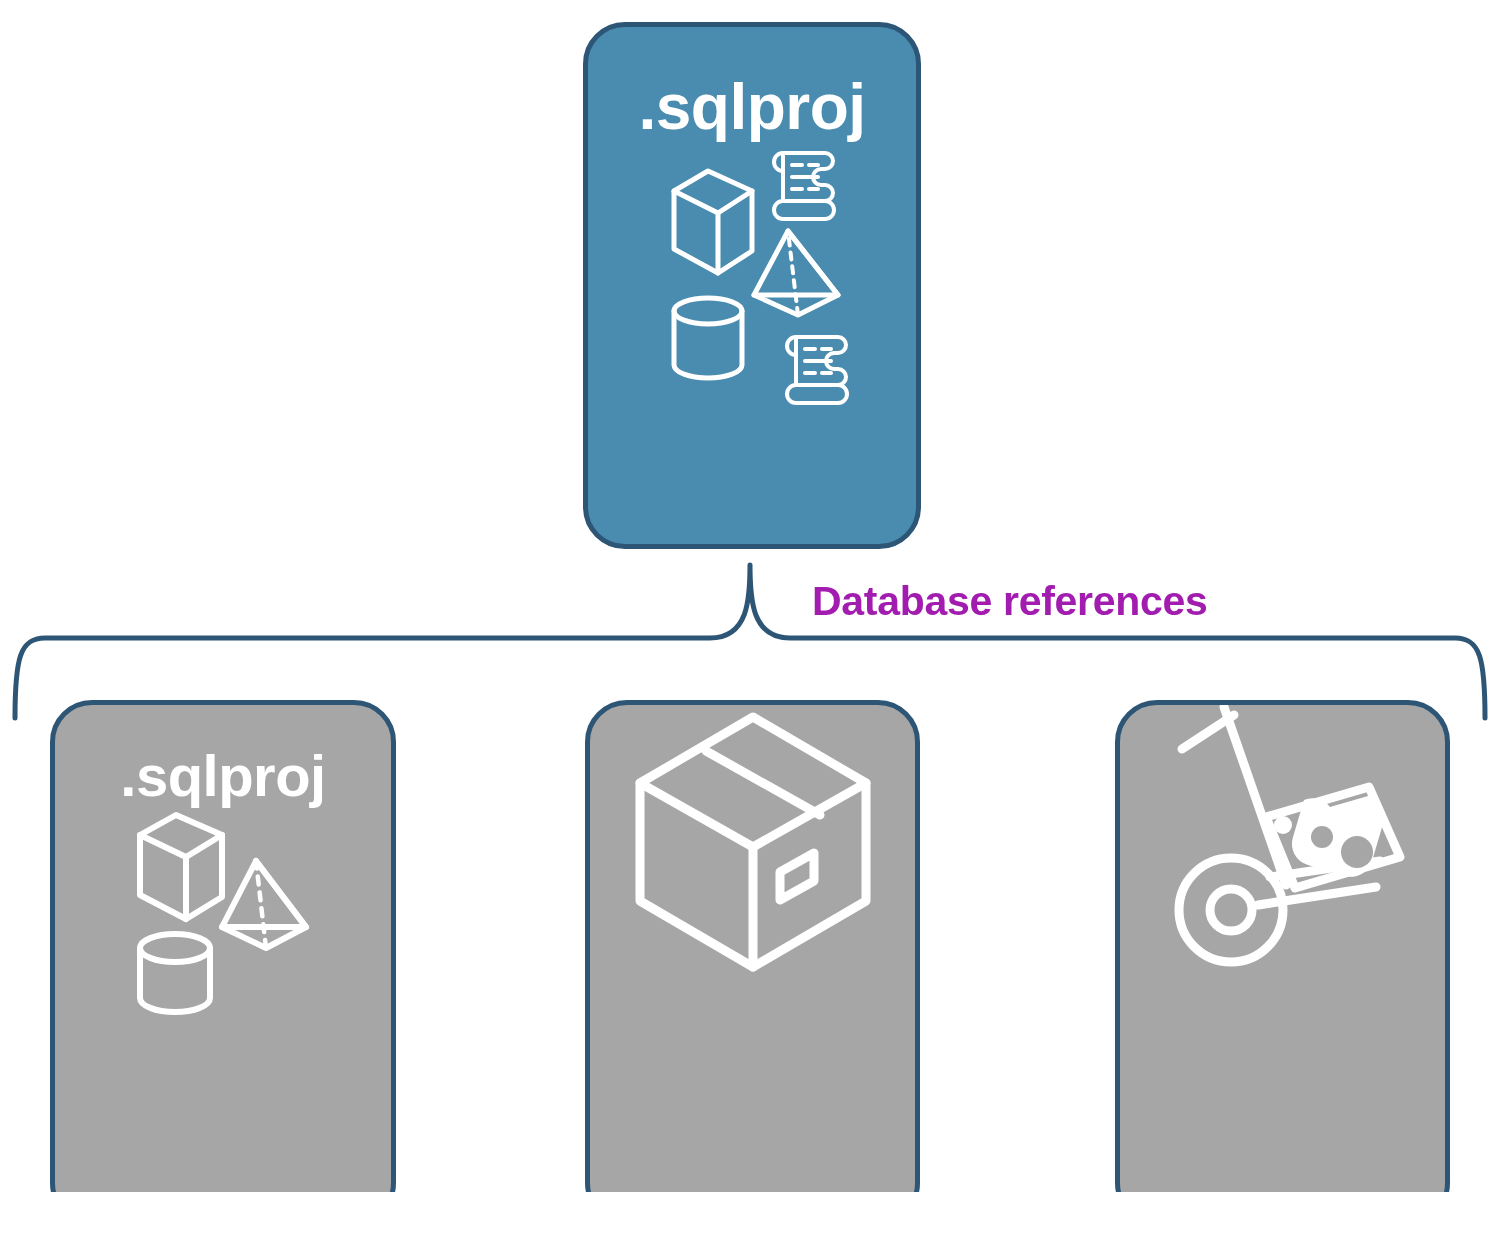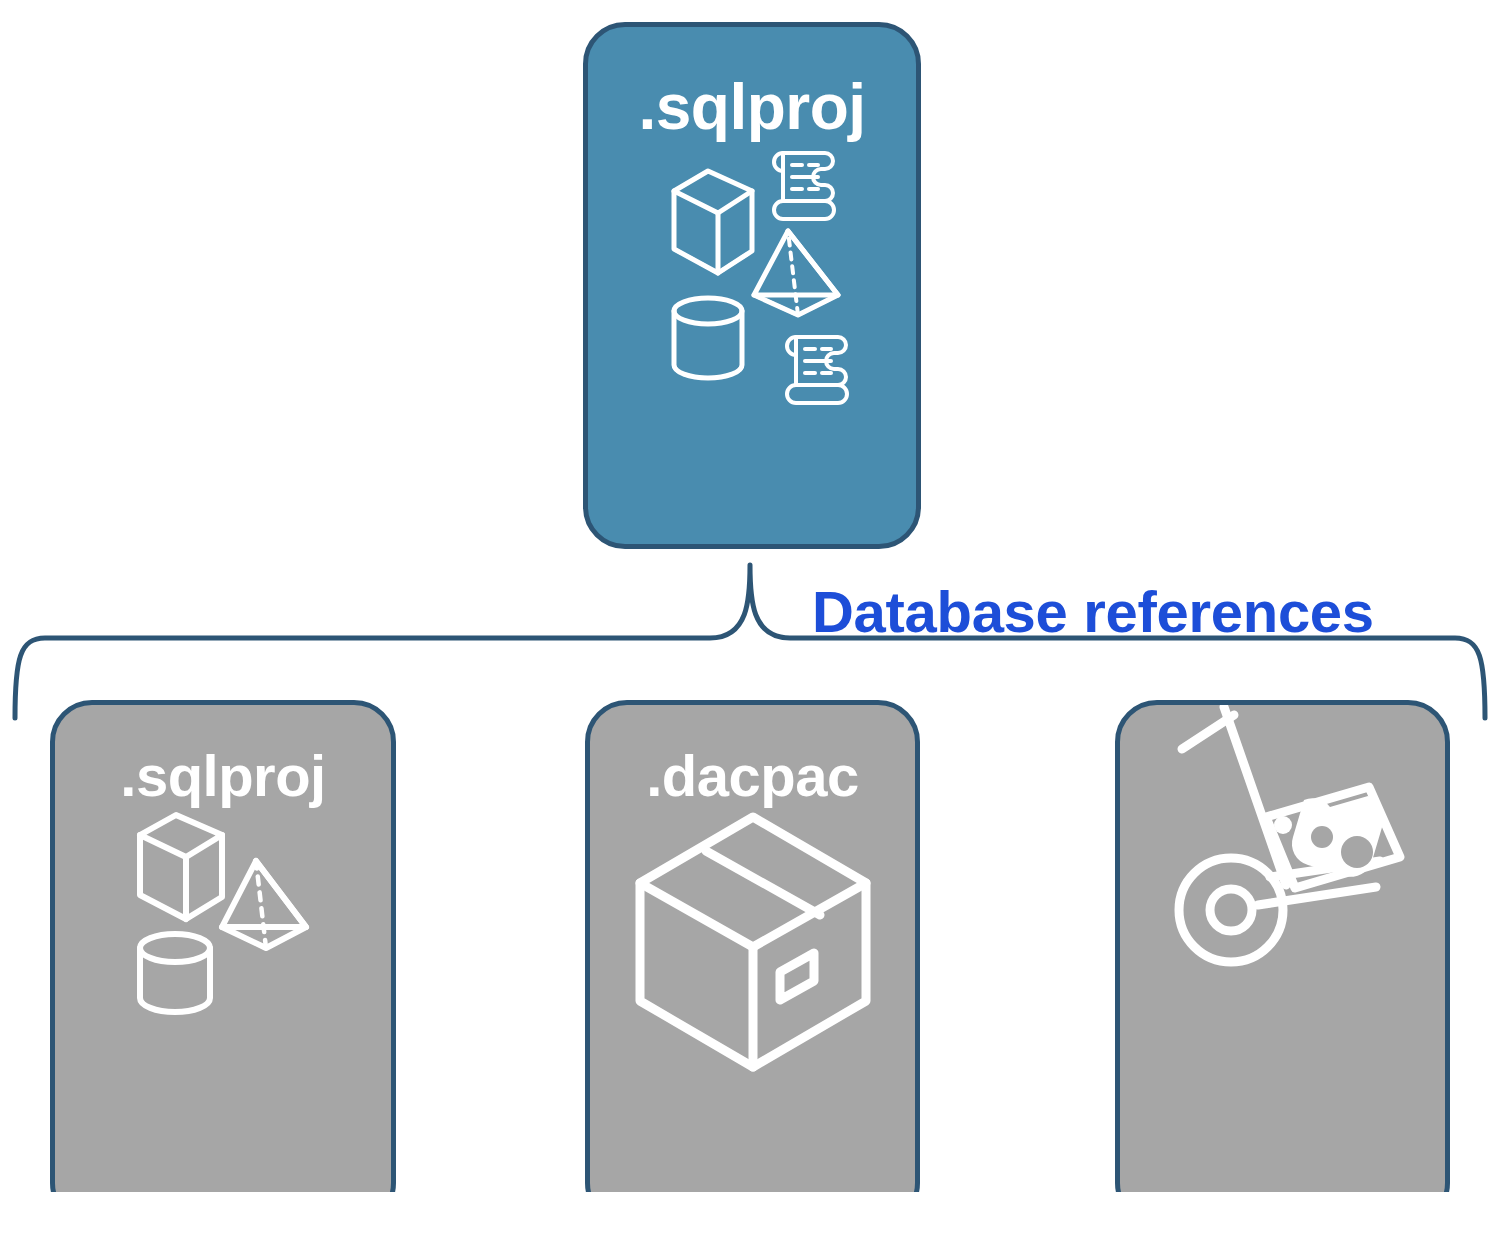--- a/index.html
+++ b/index.html
@@ -72,23 +72,23 @@
     width: 1500px;
     height: 200px;
     pointer-events: none;
   }
 
   
   #connector-label {
     position: absolute;
     left: 812px;
     top: 578px;
-    font-size: 58px;
+    font-size: 41px;
     font-weight: bold;
-    color: #1d4ed8;
+    color: #a21caf;
     white-space: nowrap;
     letter-spacing: -0.3px;
     user-select: none;
   }
 
   .art-svg { display: block; }
 </style>
 </head>
 <body>
 
@@ -185,21 +185,20 @@
         <g>
           <ellipse cx="57" cy="143" rx="35" ry="14"></ellipse>
           <path d="M22,143 v50 a35,14 0 0 0 70,0 v-50"></path>
           <path d="M22,193 a35,14 0 0 0 70,0" stroke-dasharray="8 8" stroke-width="4.5"></path>
         </g>
       </svg>
     </div>
   </div>
 
   <div class="card secondary" id="node-dacpac">
-    <div class="card-title">.dacpac</div>
     <div class="card-art">
       <svg class="art-svg" width="250" height="270" viewBox="0 0 250 270" fill="none" stroke="#ffffff" stroke-width="9" stroke-linecap="round" stroke-linejoin="round">
 
         <polygon points="125,12 238,78 238,196 125,262 12,196 12,78"></polygon>
 
         <polyline points="12,78 125,142 238,78"></polyline>
 
         <line x1="125" y1="142" x2="125" y2="262"></line>
 
         <polyline points="78,46 192,110"></polyline>

